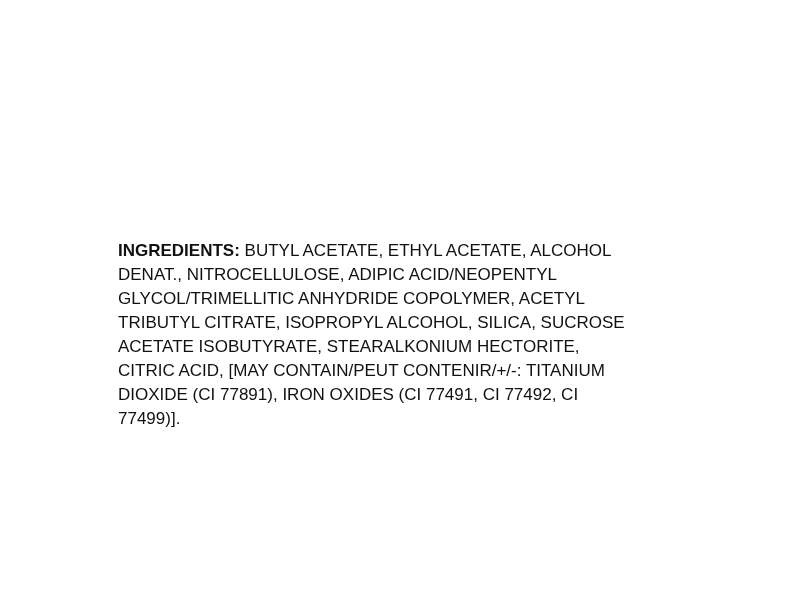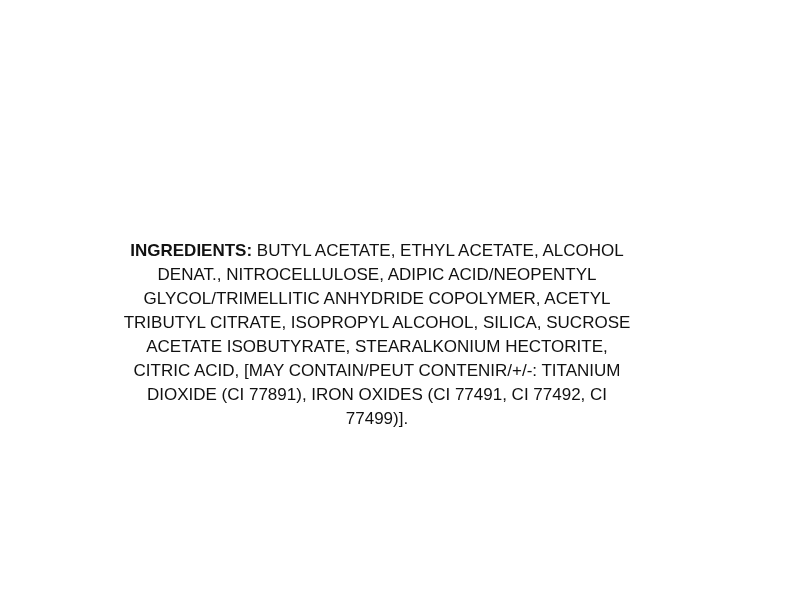--- a/index.html
+++ b/index.html
@@ -17,21 +17,21 @@
   .canvas {
     position: absolute;
     inset: 0;
   }
   .ingredients {
     position: absolute;
     left: 118px;
     top: 239px;
     width: 518px;
     margin: 0;
-    text-align: center;
+    text-align: left;
     font-size: 17px;
     line-height: 24px;
     font-weight: 400;
     letter-spacing: 0;
     color: #111111;
   }
   .ingredients strong {
     font-weight: 700;
   }
 </style>

